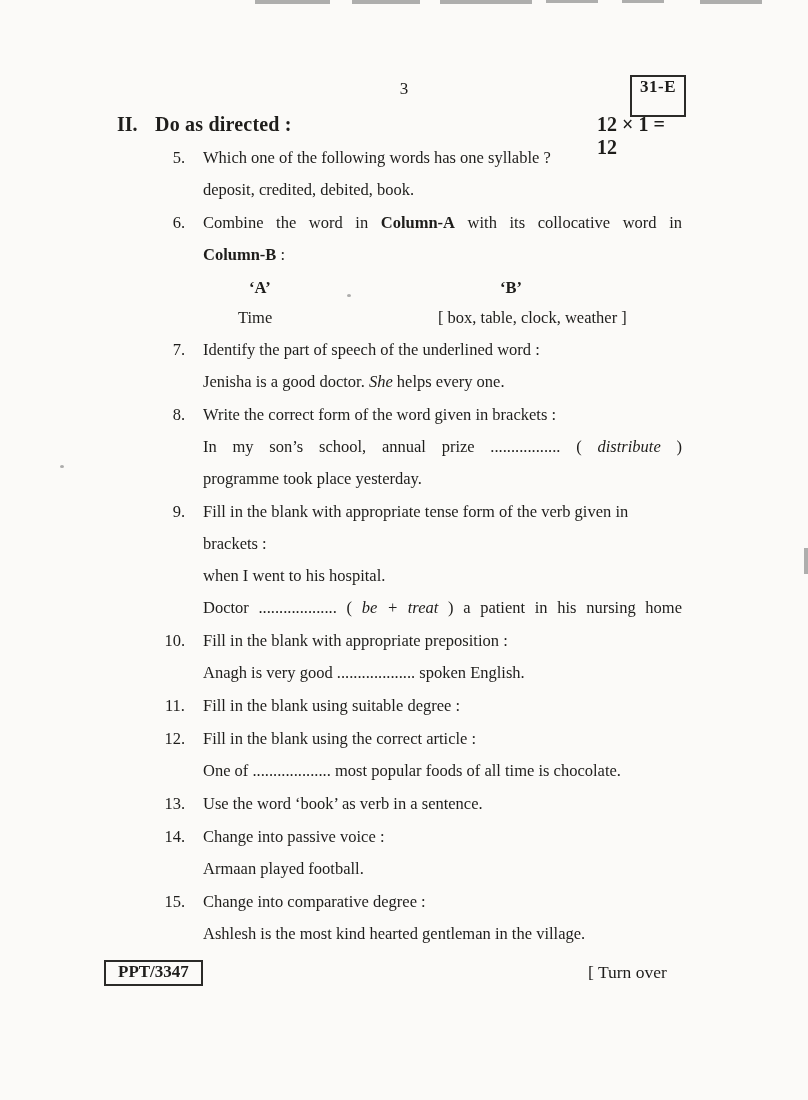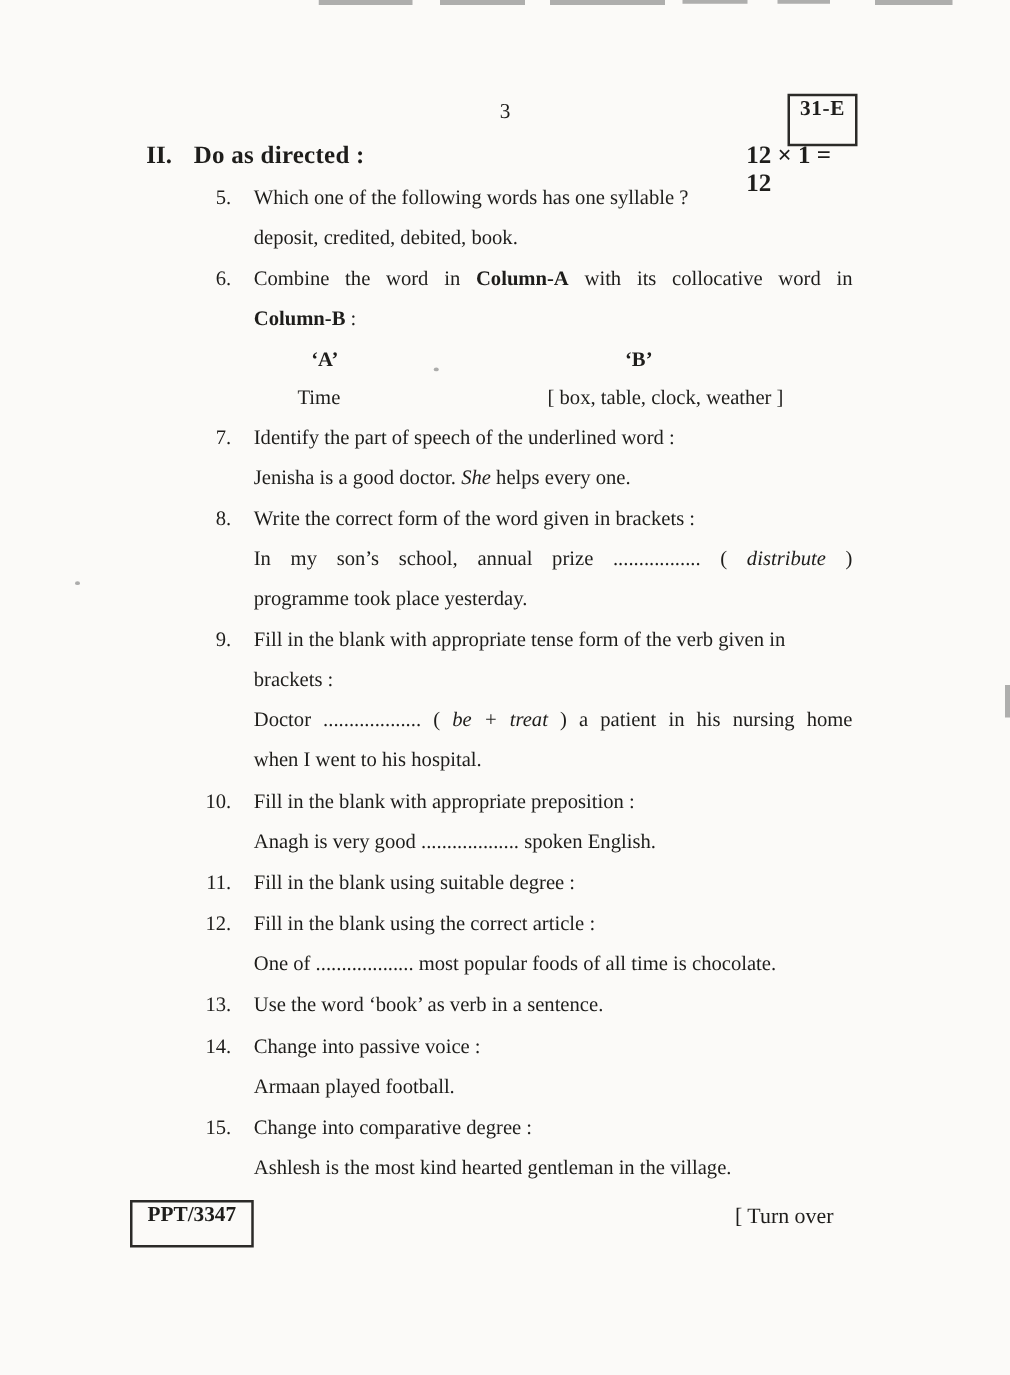--- a/index.html
+++ b/index.html
@@ -45,21 +45,21 @@
   .colA{width:200px;box-sizing:border-box;flex:none;}
   .hdrrow .colA{padding-left:46px;}
   .valrow .colA{padding-left:35px;}
   .hdrrow .colB{padding-left:97px;}
   .valrow .colB{padding-left:35px;}
 
   
   .footer-code{
     position:absolute;top:960px;left:104px;
     border:2px solid #2b2a28;
-    padding:0 12px 14px 12px;
+    padding:0 12px 2px 12px;
     font-size:17px;font-weight:bold;
   }
   .turnover{position:absolute;top:962px;left:588px;font-size:17.5px;}
 </style>
 </head>
 <body>
 
 <div class="page">
 
   <div class="artifact" style="top:0;left:255px;width:75px;height:4px;"></div>
@@ -118,22 +118,22 @@
           <div class="qline"><span>Write the correct form of the word given in brackets :</span></div>
           <div class="qline just"><span>In my son’s school, annual prize ................. ( </span><span class="i">distribute</span><span> )</span></div>
           <div class="qline"><span>programme took place yesterday.</span></div>
         </div>
       </div>
       <div class="q">
         <div class="qnum">9.</div>
         <div class="qbody">
           <div class="qline"><span>Fill in the blank with appropriate tense form of the verb given in</span></div>
           <div class="qline"><span>brackets :</span></div>
+          <div class="qline"><span>when I went to his hospital.</span></div>
           <div class="qline just"><span>Doctor ................... ( </span><span class="i">be + treat</span><span> ) a patient in his nursing home</span></div>
-          <div class="qline"><span>when I went to his hospital.</span></div>
         </div>
       </div>
       <div class="q">
         <div class="qnum">10.</div>
         <div class="qbody">
           <div class="qline"><span>Fill in the blank with appropriate preposition :</span></div>
           <div class="qline"><span>Anagh is very good ................... spoken English.</span></div>
         </div>
       </div>
       <div class="q">

